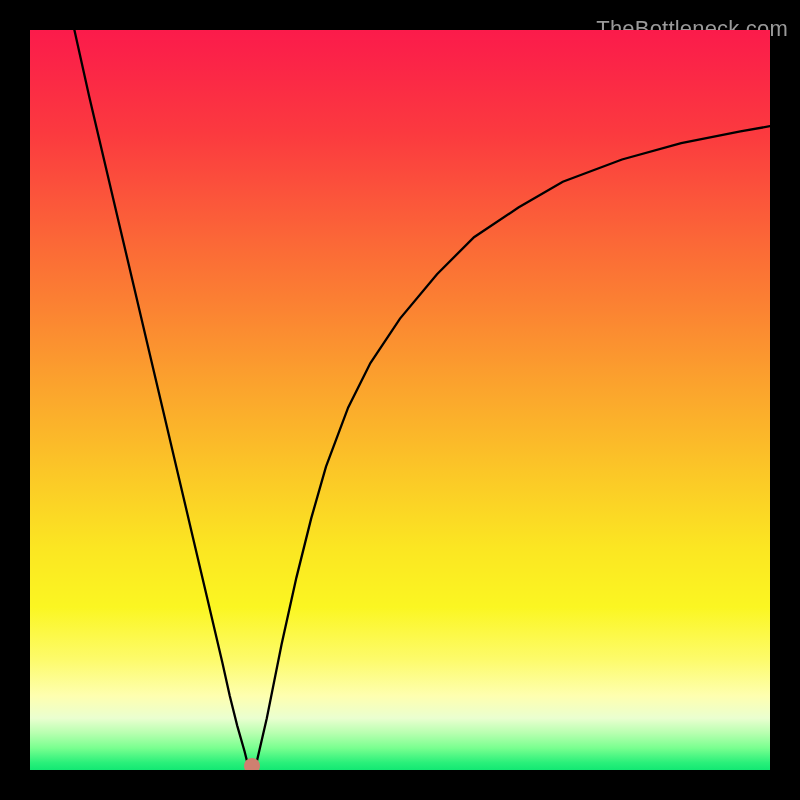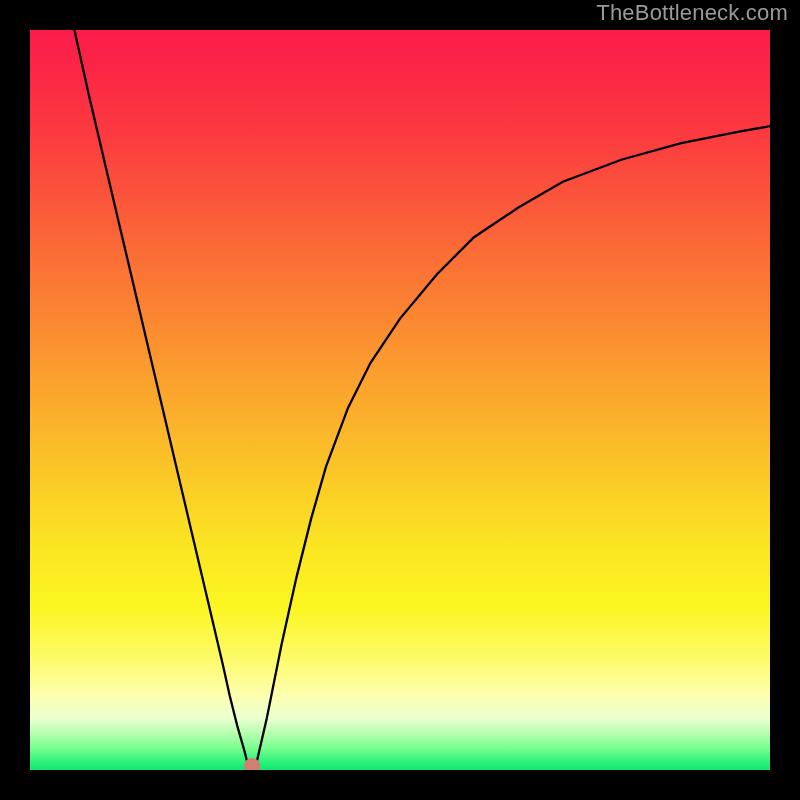--- a/index.html
+++ b/index.html
@@ -47,21 +47,21 @@
       #feffb0 90%,
       #eaffd0 93%,
       #b8ffb0 95%,
       #7aff90 97%,
       #2af07a 99%,
       #13e873 100%
     );
   }
   .watermark {
     position: absolute;
-    top: 0;
+    top: 16px;
     right: 12px;
     color: #9a9a9a;
     font-size: 22px;
     letter-spacing: 0.2px;
     user-select: none;
   }
   svg.curve {
     position: absolute;
     inset: 0;
   }

